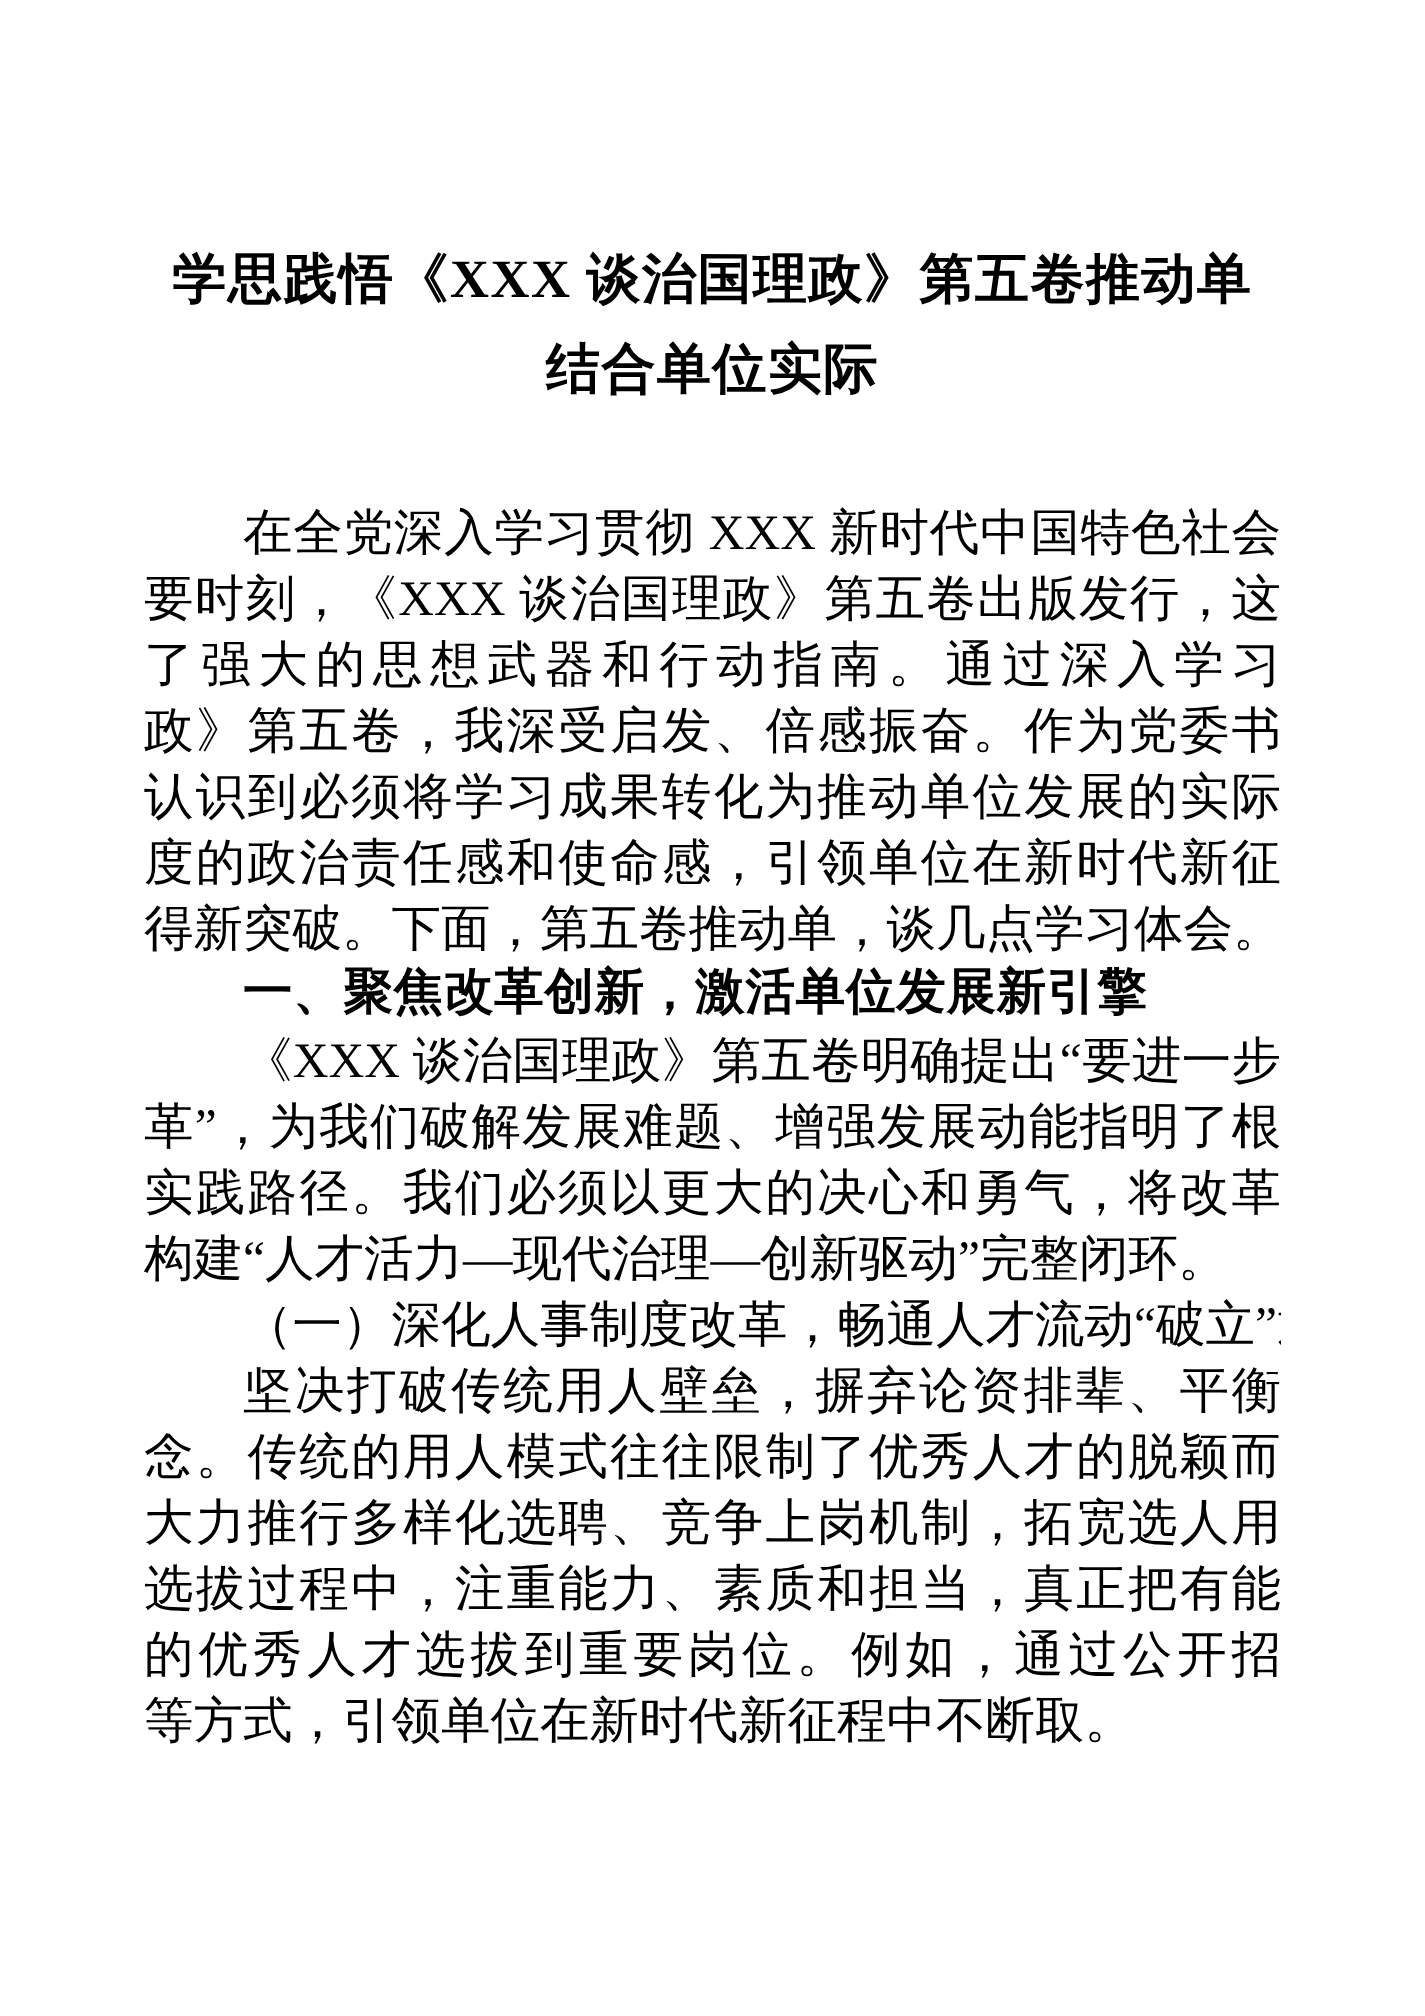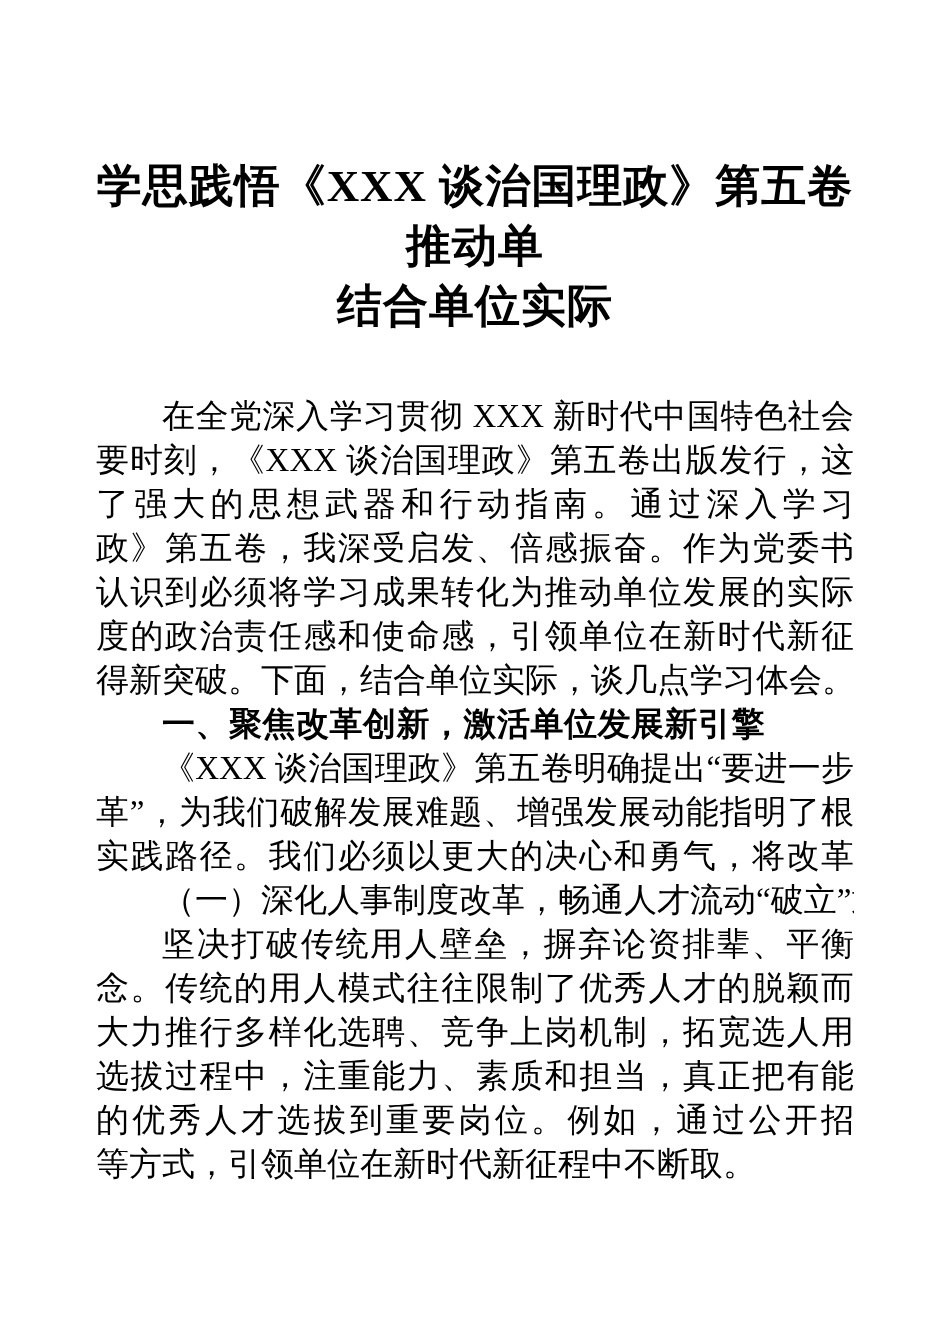--- a/index.html
+++ b/index.html
@@ -17,21 +17,21 @@
     overflow: hidden;
     font-family: "Liberation Serif", "DejaVu Serif", serif;
   }
   .content {
     padding: 0 96px;
   }
   
   .doc-title {
     margin-top: 156px;
     font-weight: bold;
-    font-size: 45px;
+    font-size: 36px;
     line-height: 60px;
     text-align: center;
     letter-spacing: 1px;
   }
   
   .body-text {
     margin-top: 58px;
     font-size: 33px;
     line-height: 44px;
   }
@@ -46,21 +46,21 @@
     text-align-last: justify;
   }
   .lastline {
     text-align: left;
     text-align-last: left;
   }
   .ind {
     text-indent: 66px;
   }
   .sec-heading {
-    font-family: Liberation Serif, serif;
+    font-family: Liberation Mono, monospace;
     font-weight: bold;
     letter-spacing: 0.5px;
   }
   .sub-heading {
     font-weight: normal;
   }
 </style>
 </head>
 <body>
 
@@ -74,29 +74,30 @@
 
     <div class="body-text">
 
       <div class="paragraph">
         <div class="bline jline ind">在全党深入学习贯彻 XXX 新时代中国特色社会主义思想的重</div>
         <div class="bline jline">要时刻，《XXX 谈治国理政》第五卷出版发行，这为我们提供</div>
         <div class="bline jline">了强大的思想武器和行动指南。通过深入学习《XXX 谈治国理</div>
         <div class="bline jline">政》第五卷，我深受启发、倍感振奋。作为党委书记，我深刻</div>
         <div class="bline jline">认识到必须将学习成果转化为推动单位发展的实际行动，以高</div>
         <div class="bline jline">度的政治责任感和使命感，引领单位在新时代新征程中不断取</div>
-        <div class="bline lastline">得新突破。下面，结合单位实际，谈几点学习体会。</div>
+        <div class="bline lastline">得新突破。下面，第五卷推动单，谈几点学习体会。</div>
       </div>
 
       <div class="bline lastline ind sec-heading">一、聚焦改革创新，激活单位发展新引擎</div>
 
       <div class="paragraph">
         <div class="bline jline ind">《XXX 谈治国理政》第五卷明确提出“要进一步全面深化改</div>
         <div class="bline jline">革”，为我们破解发展难题、增强发展动能指明了根本方向和</div>
         <div class="bline jline">实践路径。我们必须以更大的决心和勇气，将改革向纵深推进，</div>
+        <div class="bline lastline">构建“人才活力—现代治理—创新驱动”完整闭环。</div>
       </div>
 
       <div class="bline lastline ind sub-heading">（一）深化人事制度改革，畅通人才流动“破立”通道</div>
 
       <div class="paragraph">
         <div class="bline jline ind">坚决打破传统用人壁垒，摒弃论资排辈、平衡照顾的陈旧观</div>
         <div class="bline jline">念。传统的用人模式往往限制了优秀人才的脱颖而出，我们要</div>
         <div class="bline jline">大力推行多样化选聘、竞争上岗机制，拓宽选人用人边界。在</div>
         <div class="bline jline">选拔过程中，注重能力、素质和担当，真正把有能力、有潜力</div>
         <div class="bline jline">的优秀人才选拔到重要岗位。例如，通过公开招聘、内部竞聘</div>

